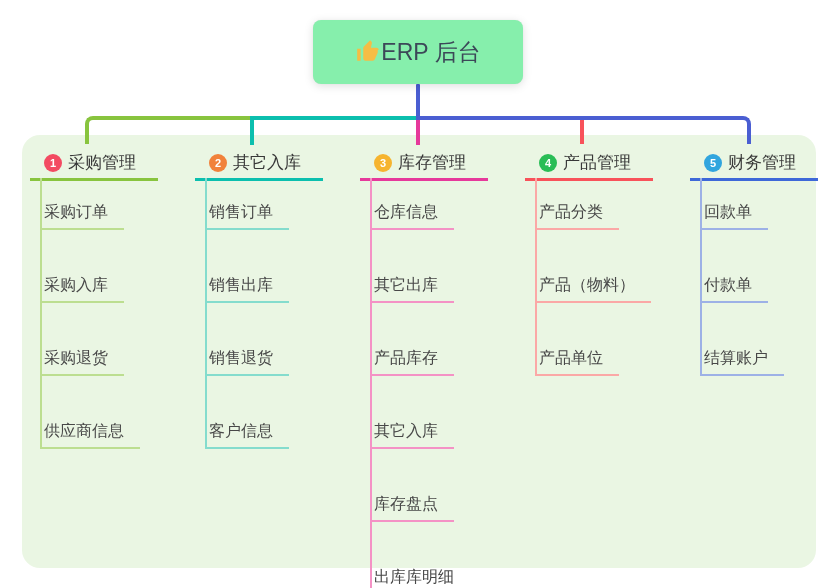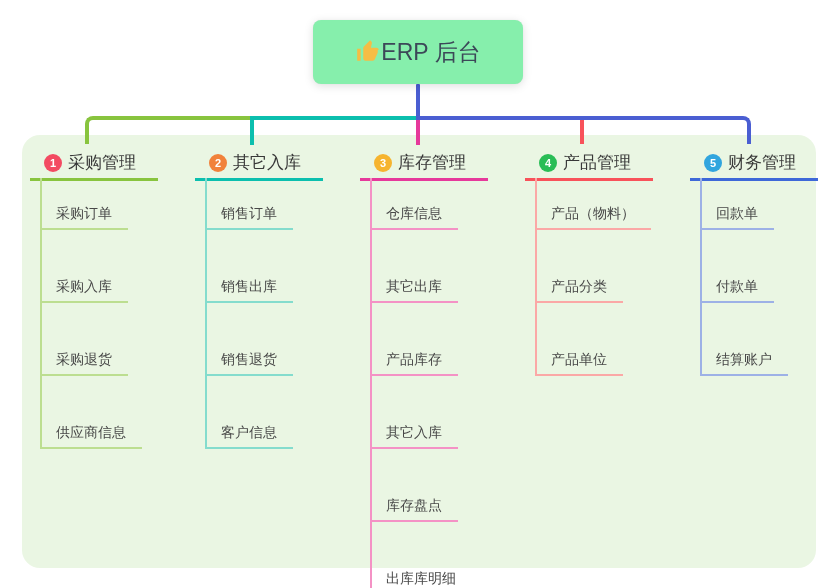--- a/index.html
+++ b/index.html
@@ -53,22 +53,22 @@
     line-height:18px;text-align:center;
   }
   .children{
     position:absolute;left:10px;top:31px;
     border-left:2px solid var(--cl);
   }
   .child-row{height:73px;display:flex;align-items:flex-end;}
   .child-row:first-child{height:52px;}
   .child-box{
     border-bottom:2px solid var(--cl);
-    padding:0 16px 5px 14px;
-    font-size:14px;color:#484848;white-space:nowrap;
+    padding:0 16px 5px 2px;
+    font-size:16px;color:#484848;white-space:nowrap;
     cursor:default;
   }
 </style>
 </head>
 <body>
 
 <div class="panel" style="background: rgb(234, 246, 227);"></div>
 
 <div class="root-card">
   <svg class="thumb" viewBox="0 0 24 24">
@@ -154,24 +154,24 @@
   </div>
 </div>
 
 <div class="branch" style="left: 525px; --c: #f8525a; --cl: #fba8a6; --cb: #2abd56;">
   <div class="branch-title">
     <span class="badge">4</span>
     <span>产品管理</span>
   </div>
   <div class="children">
     <div class="child-row">
-        <div class="child-box">产品（物料）</div>
+        <div class="child-box">产品分类</div>
       </div>
     <div class="child-row">
-        <div class="child-box">产品分类</div>
+        <div class="child-box">产品（物料）</div>
       </div>
     <div class="child-row">
         <div class="child-box">产品单位</div>
       </div>
   </div>
 </div>
 
 <div class="branch" style="left: 690px; --c: #3e68d8; --cl: #9db1e6; --cb: #31a5de;">
   <div class="branch-title">
     <span class="badge">5</span>

